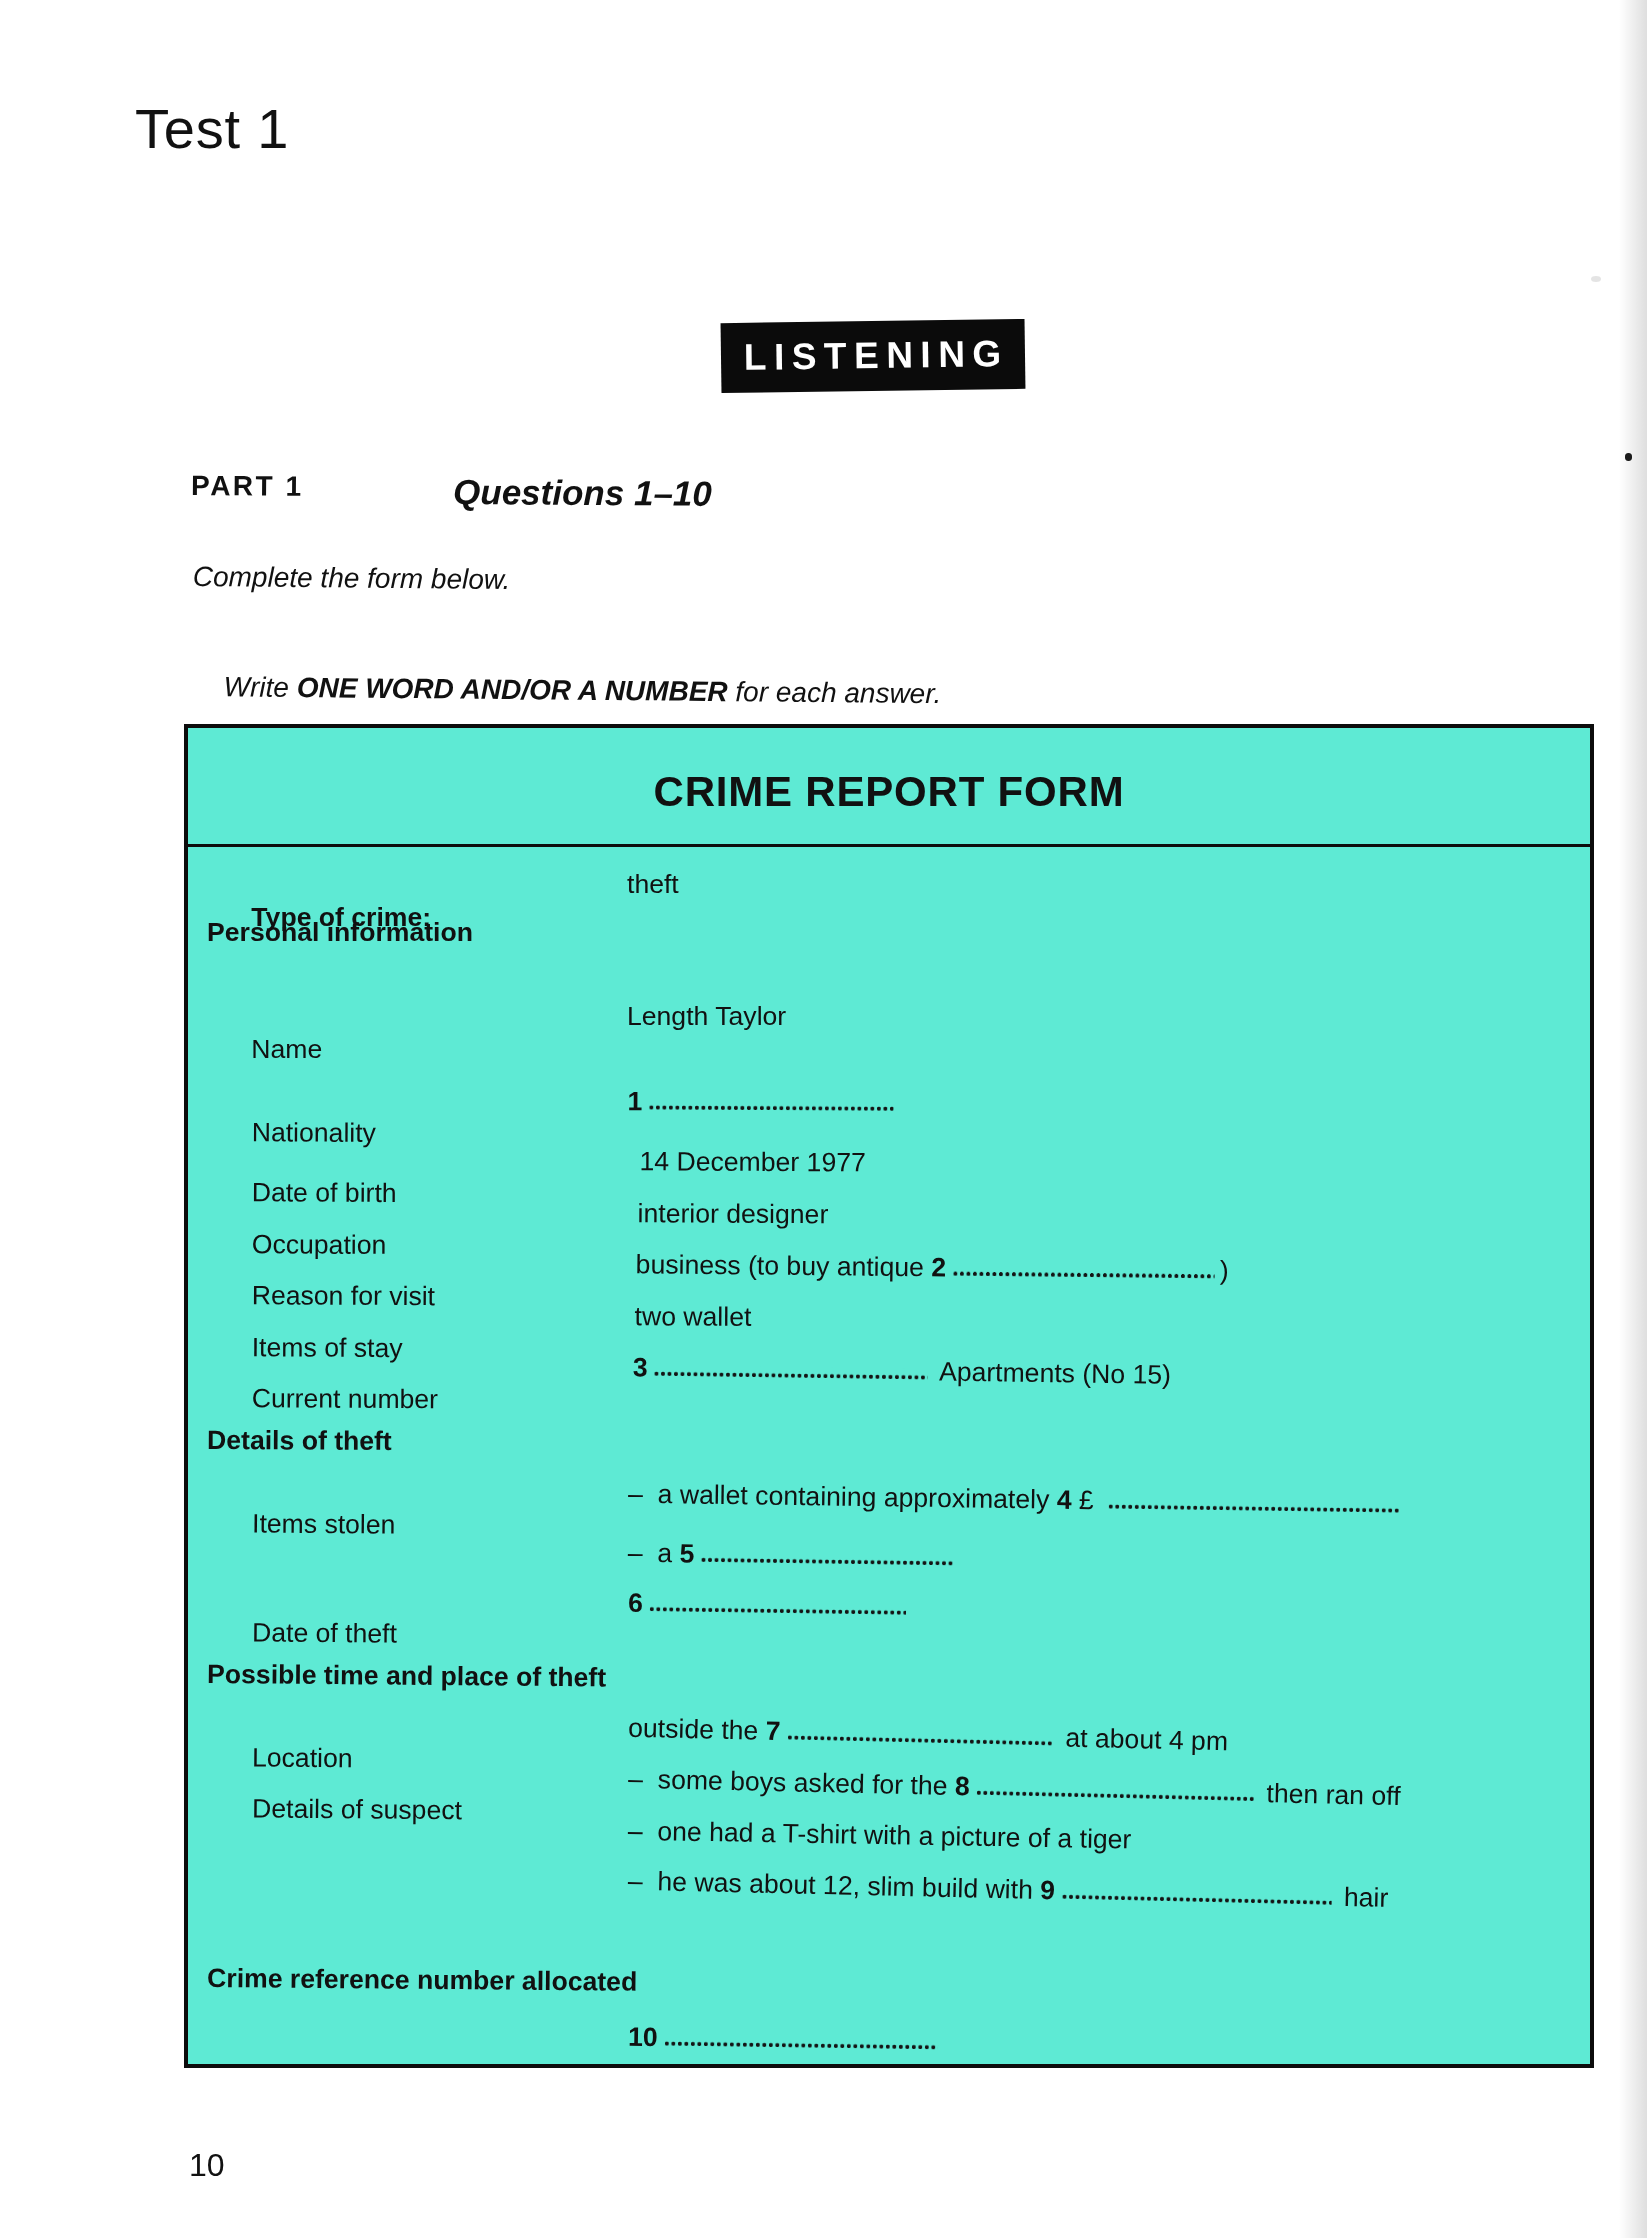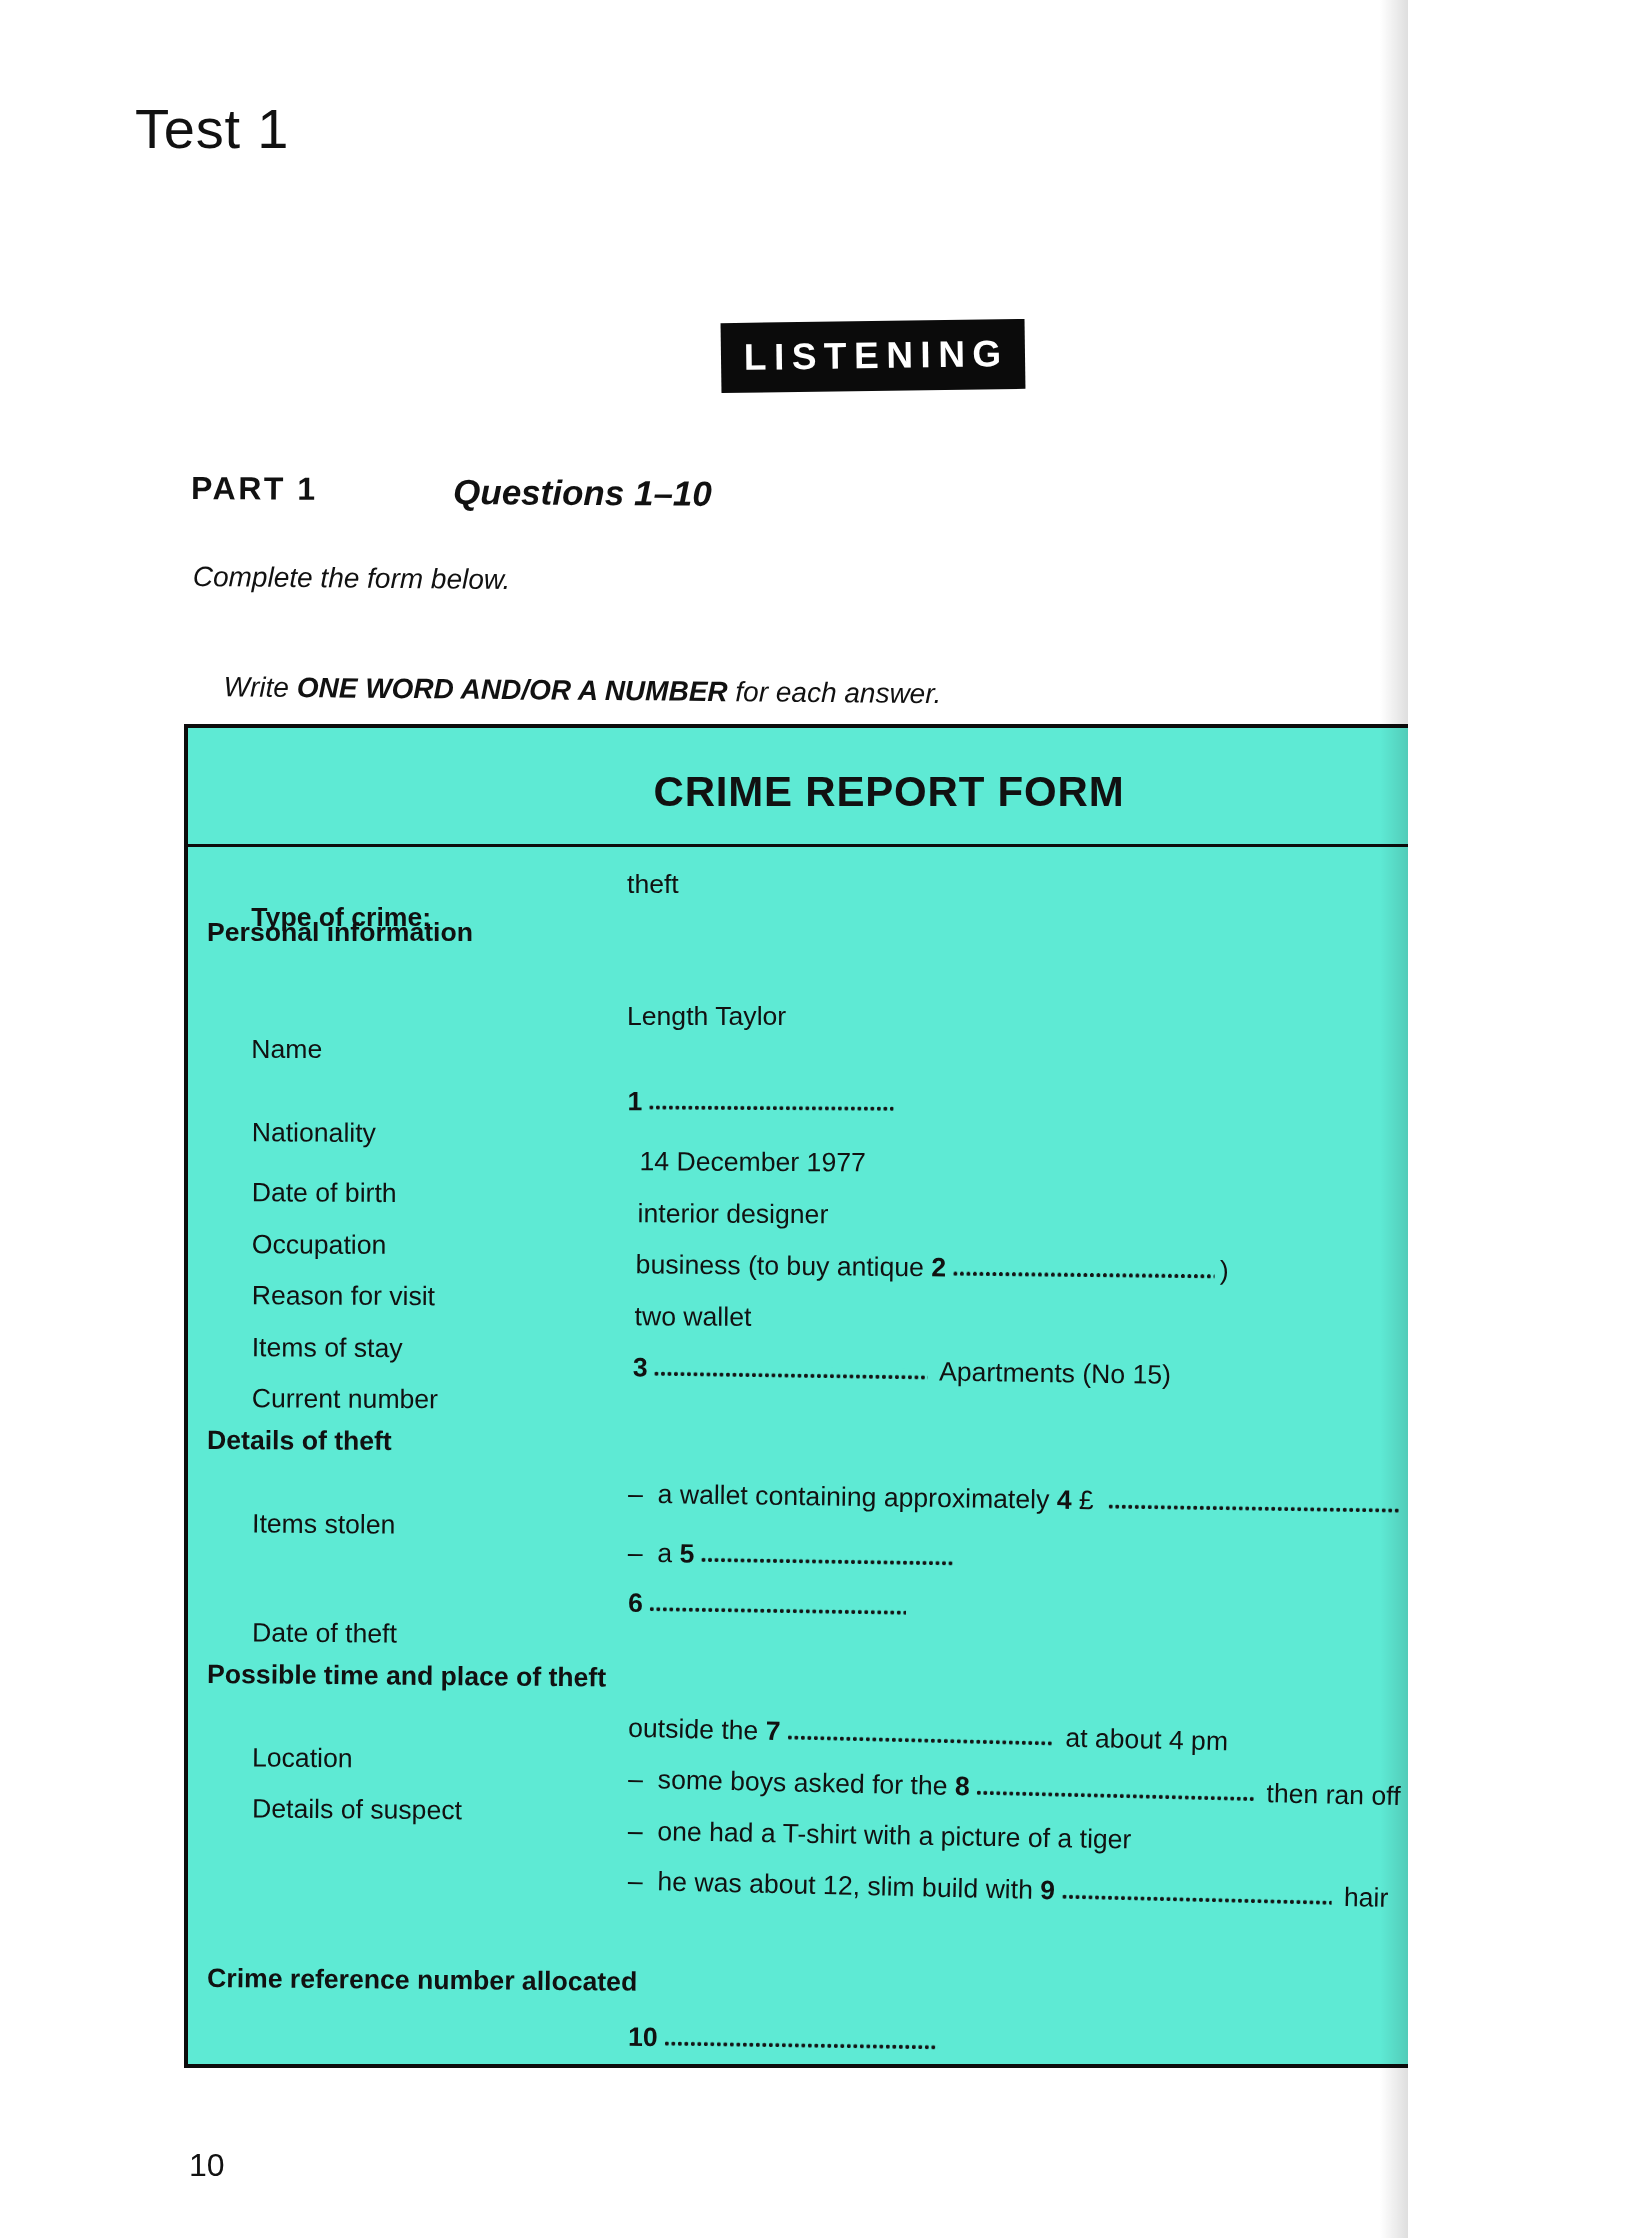--- a/index.html
+++ b/index.html
@@ -1,17 +1,17 @@
 <!DOCTYPE html>
 <html style="font-size:13.3px"><head>
 <meta charset="utf-8">
 <style>
   html,body{margin:0;padding:0;background:#ffffff;}
   .page{
-    position:relative;width:1408px;height:2239px;background:#ffffff;
+    position:relative;width:1647px;height:2239px;background:#ffffff;
     font-family:"Liberation Sans","DejaVu Sans",sans-serif;color:#111;
     overflow:hidden;
   }
   .pre, .pre span, .pre b{white-space:pre;}
 
   .test-title{
     position:absolute;left:135px;top:96px;
     font-size:56px;font-weight:400;letter-spacing:0.8px;
   }
 
@@ -20,21 +20,21 @@
     background:#0b0b0b;transform:rotate(-0.8deg);
     display:flex;align-items:center;justify-content:center;
   }
   .banner span{
     color:#ffffff;font-weight:700;font-size:37px;letter-spacing:7.5px;
     padding-left:6.6px;
   }
 
   .part-label{
     position:absolute;left:191px;top:470px;
-    font-size:32px;font-weight:700;letter-spacing:2.5px;
+    font-size:28px;font-weight:700;letter-spacing:2.5px;
     transform:rotate(0.4deg);transform-origin:left bottom;
   }
   .questions-label{
     position:absolute;left:453px;top:472px;
     font-size:35px;font-weight:700;font-style:italic;
     transform:rotate(0.4deg);transform-origin:left bottom;
   }
 
   .instr{
     position:absolute;left:193px;font-size:28px;font-style:italic;

